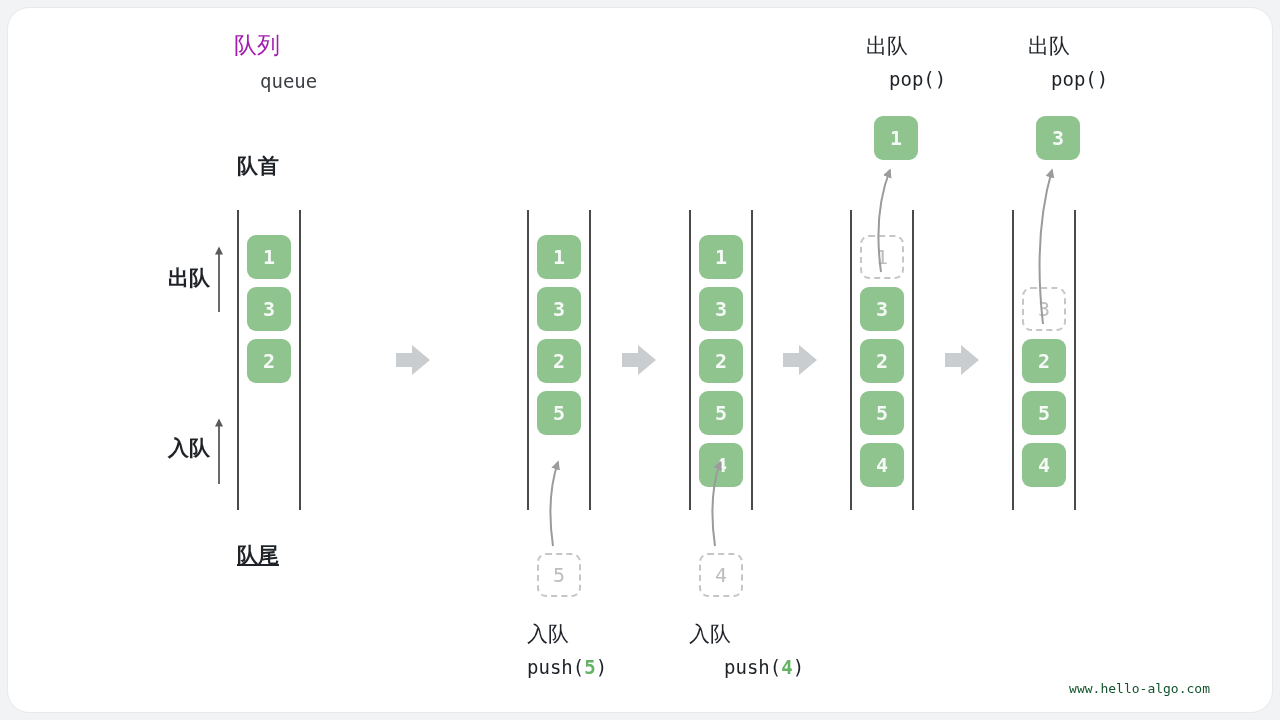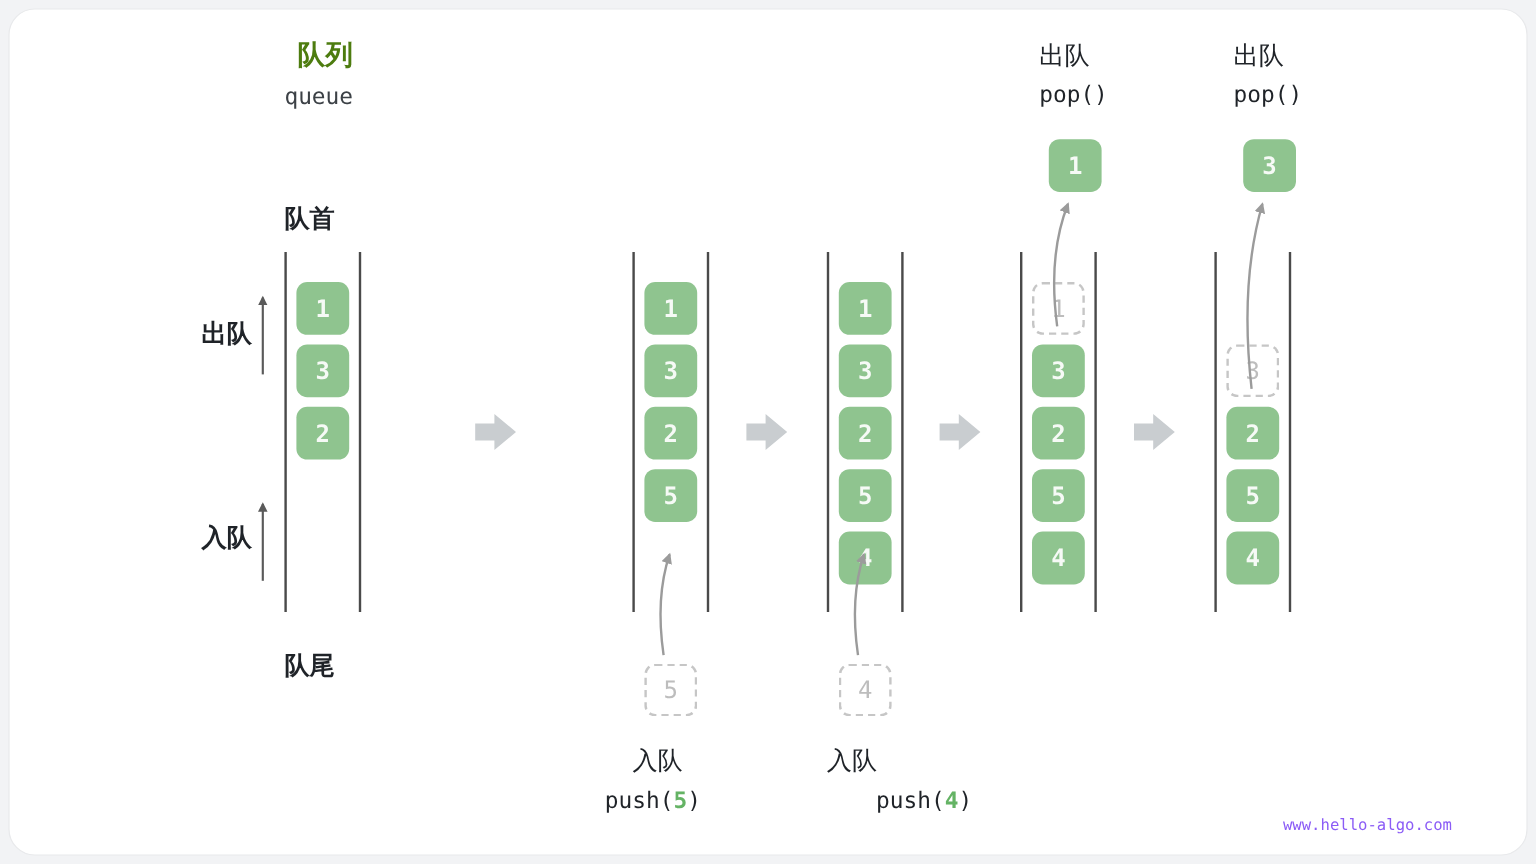--- a/index.html
+++ b/index.html
@@ -7,28 +7,28 @@
     width:1280px;height:720px;position:relative;overflow:hidden;
     background:#F2F3F5;
     font-family:"DejaVu Sans","Liberation Sans",sans-serif;
     color:#1F2328;
   }
   .card{
     position:absolute;left:7px;top:7px;width:1264px;height:704px;
     background:#FFFFFF;border:1px solid #E8E9EB;border-radius:22px;
   }
   .abs{position:absolute;}
-  .mono{font-family:"DejaVu Sans Mono","Liberation Mono",monospace;}
+  .mono{font-family:"DejaVu Sans Mono","Liberation Mono",monospace;margin-left:23px;}
 
-  .title{left:248px;top:30px;font-size:23px;font-weight:bold;color:#4d7c0f;}
+  .title{left:234px;top:30px;font-size:23px;font-weight:normal;color:#a21caf;}
   .subtitle{left:237px;top:70px;font-size:19px;color:#3C4146;}
 
   .side-cjk{font-size:21px;font-weight:bold;color:#1F2328;}
-  .lbl-front{left:237px;top:168px;}
-  .lbl-rear{left:237px;top:541px;}
+  .lbl-front{left:237px;top:152px;}
+  .lbl-rear{left:237px;top:541px;text-decoration:underline;}
   .lbl-deq{left:168px;top:264px;}
   .lbl-enq{left:168px;top:434px;}
 
   
   .qcol{position:absolute;top:210px;width:64px;height:300px;}
   .wall{position:absolute;top:0;width:2px;height:300px;background:#4A4A4A;}
   .wl{left:0;} .wr{left:62px;}
 
   .slot{
     position:absolute;left:10px;width:44px;height:44px;border-radius:9px;
@@ -42,21 +42,21 @@
   .dashed{background:transparent;border:2px dashed #C6C6C6;color:#BDBDBD;font-weight:normal;}
   .incoming{top:343px;}
   .popped{top:-94px;left:24px;}
 
   .op-cjk{font-size:21px;color:#1F2328;}
   .op-call{font-size:19px;color:#1F2328;}
   .garg{color:#64B364;font-weight:bold;}
 
   .overlay{position:absolute;left:0;top:0;pointer-events:none;}
 
-  .watermark{right:70px;bottom:24px;font-size:13px;color:#8b5cf6;}
+  .watermark{right:70px;bottom:24px;font-size:13px;color:#14532d;}
 </style>
 </head>
 <body>
 
 <div class="card"></div>
 
 <div class="abs title">队列</div>
 <div class="abs subtitle mono">queue</div>
 
 <div class="abs side-cjk lbl-front">队首</div>
@@ -138,21 +138,21 @@
     <polygon points="622,353 638,353 638,345 656,360 638,375 638,367 622,367"></polygon>
     <polygon points="783,353 799,353 799,345 817,360 799,375 799,367 783,367"></polygon>
     <polygon points="945,353 961,353 961,345 979,360 961,375 961,367 945,367"></polygon>
   </g>
 </svg>
 
 <div class="abs op-cjk" style="left:527px;top:620px">入队</div>
 <div class="abs op-call mono" style="left:504px;top:656px"><span>push(</span><span class="garg">5</span><span>)</span></div>
 
 <div class="abs op-cjk" style="left:689px;top:620px">入队</div>
-<div class="abs op-call mono" style="left:730px;top:656px"><span>push(</span><span class="garg">4</span><span>)</span></div>
+<div class="abs op-call mono" style="left:701px;top:656px"><span>push(</span><span class="garg">4</span><span>)</span></div>
 
 <div class="abs op-cjk" style="left:866px;top:32px">出队</div>
 <div class="abs op-call mono" style="left:866px;top:68px">pop()</div>
 
 <div class="abs op-cjk" style="left:1028px;top:32px">出队</div>
 <div class="abs op-call mono" style="left:1028px;top:68px">pop()</div>
 
 <div class="abs watermark mono">www.hello-algo.com</div>
 
 </body></html>

